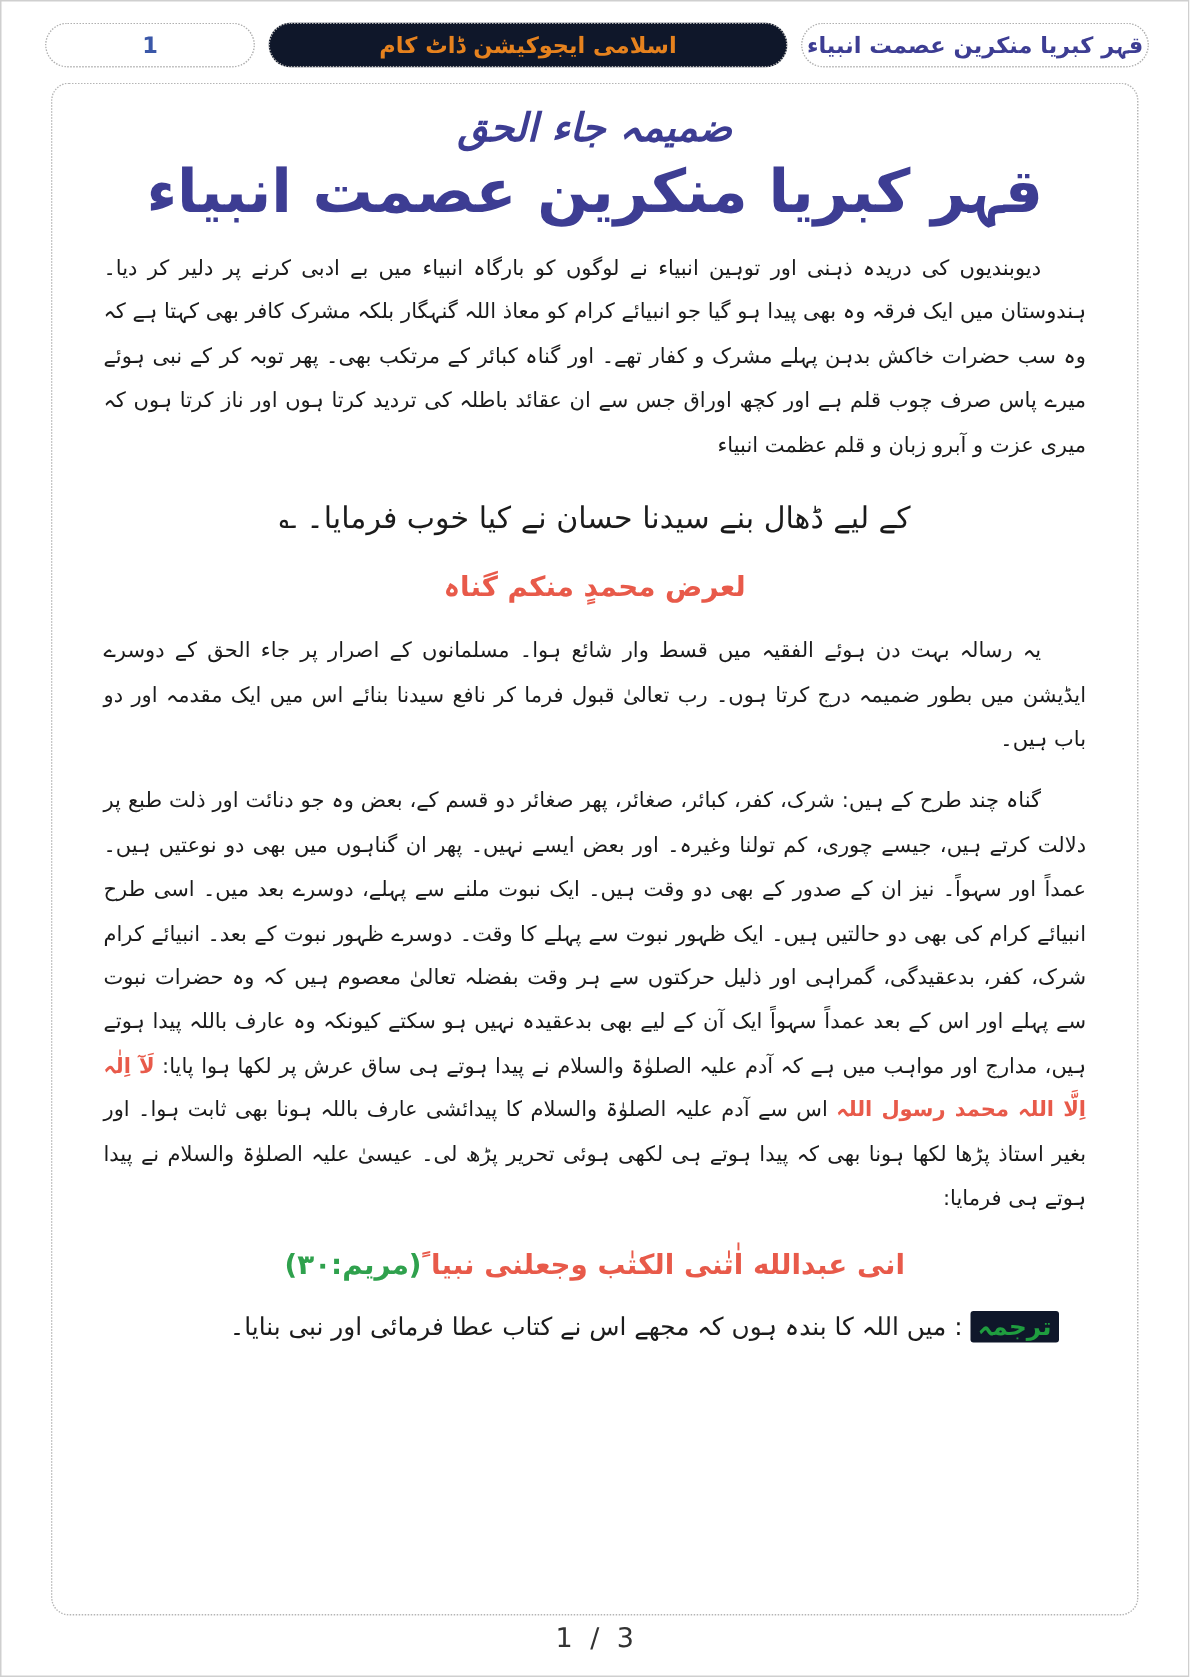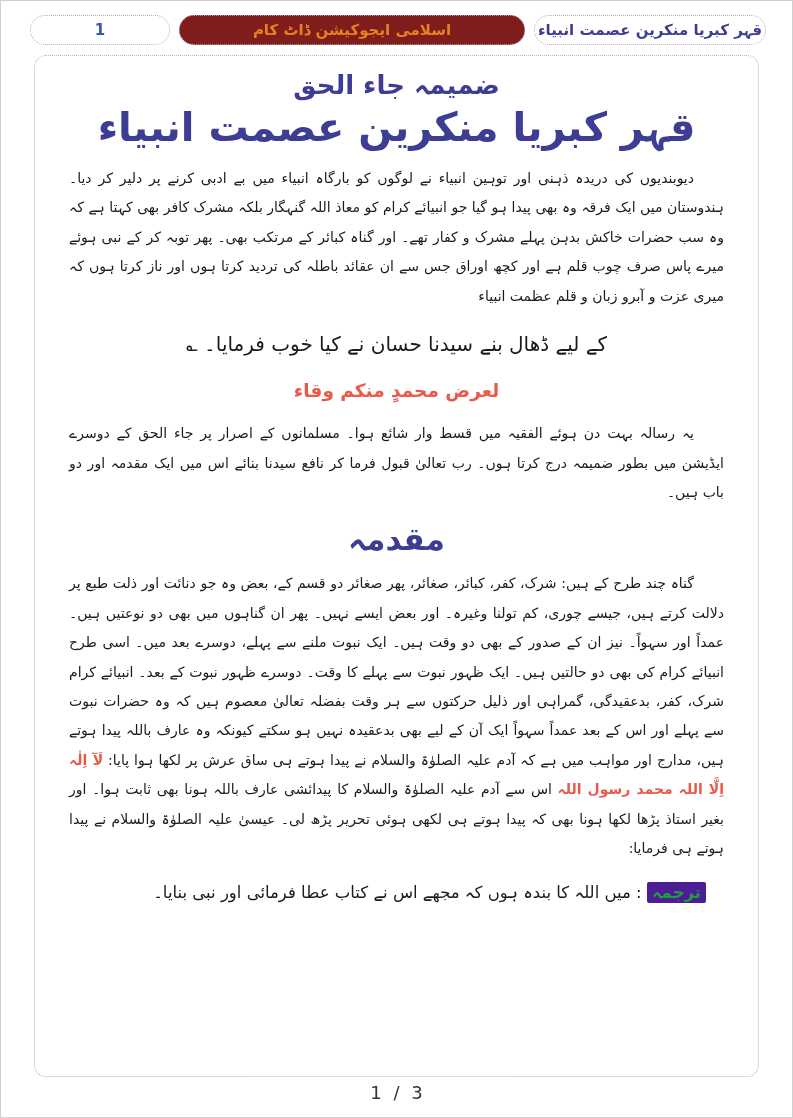--- a/index.html
+++ b/index.html
@@ -37,21 +37,21 @@
     position:absolute;top:54px;left:33px;right:33px;height:1022px;
     border:1px dotted #b5b5b5;
     border-radius:12px;
     box-sizing:border-box;
     padding:10px 22px 8px 22px;
     overflow:hidden;
     direction:rtl;
   }
   .kicker{
     text-align:center;color:#3d3d93;font-weight:bold;
-    font-size:26px;margin:4px 0 2px 0;
+    font-size:26px;margin:4px 0 2px 0;font-style:italic;
   }
   .doc-title{
     text-align:center;color:#3d3d93;font-weight:bold;
     font-size:40px;margin:2px 0 12px 0;line-height:1.25;
   }
   .para{
     direction:rtl;text-align:justify;
     color:#1b1b1b;font-size:14px;line-height:2.1;
     margin:12px;
   }
@@ -73,67 +73,69 @@
     direction:rtl;text-align:center;font-weight:bold;
     font-size:18.5px;margin:8px 0 6px 0;line-height:1.9;
   }
   .quran-arabic{color:#e85a4a;}
   .quran-ref{color:#2fa14d;}
   .translation-line{
     direction:rtl;text-align:right;text-indent:30px;
     color:#1b1b1b;font-size:16.5px;line-height:2.2;margin:4px 0 0 0;
   }
   .translation-label{
-    background:#4c1d95;color:#1f9d3f;font-weight:bold;
+    background:#0f172a;color:#1f9d3f;font-weight:bold;
     padding:1px 5px;border-radius:2px;
   }
   
   .footer{
     position:absolute;bottom:14px;left:0;right:0;
     text-align:center;color:#333333;font-size:18px;
     word-spacing:6px;
   }
 </style>
 </head>
 <body>
 
 <div class="page">
 
   <div class="header-row">
     <div class="pill pill-title">
       <span class="running-title">قہر کبریا منکرین عصمت انبیاء</span>
     </div>
-    <div class="pill pill-site" style="background:#7f1d1d;">
+    <div class="pill pill-site" style="background:#0f172a;">
       <span class="site-name">اسلامی ایجوکیشن ڈاٹ کام</span>
     </div>
     <div class="pill pill-num">
       <span class="page-num">1</span>
     </div>
   </div>
 
   <div class="content-frame">
 
     <div class="kicker">ضمیمہ جاء الحق</div>
 
     <div class="doc-title">قہر کبریا منکرین عصمت انبیاء</div>
 
     <p class="para indent">دیوبندیوں کی دریدہ ذہنی اور توہین انبیاء نے لوگوں کو بارگاہ انبیاء میں بے ادبی کرنے پر دلیر کر دیا۔ ہندوستان میں ایک فرقہ وہ بھی پیدا ہو گیا جو انبیائے کرام کو معاذ اللہ گنہگار بلکہ مشرک کافر بھی کہتا ہے کہ وہ سب حضرات خاکش بدہن پہلے مشرک و کفار تھے۔ اور گناہ کبائر کے مرتکب بھی۔ پھر توبہ کر کے نبی ہوئے میرے پاس صرف چوب قلم ہے اور کچھ اوراق جس سے ان عقائد باطلہ کی تردید کرتا ہوں اور ناز کرتا ہوں کہ میری عزت و آبرو زبان و قلم عظمت انبیاء</p>
 
     <p class="tail-line">کے لیے ڈھال بنے سیدنا حسان نے کیا خوب فرمایا۔ ؎</p>
 
     <div class="verse-line">
-      <span>لعرض محمدٍ منکم وقاء</span>
+      <span>لعرض محمدٍ منکم گناہ</span>
     </div>
 
     <p class="para indent">یہ رسالہ بہت دن ہوئے الفقیہ میں قسط وار شائع ہوا۔ مسلمانوں کے اصرار پر جاء الحق کے دوسرے ایڈیشن میں بطور ضمیمہ درج کرتا ہوں۔ رب تعالیٰ قبول فرما کر نافع سیدنا بنائے اس میں ایک مقدمہ اور دو باب ہیں۔</p>
 
-    <div class="section-heading">مقدمہ</div>
 
     <p class="para indent"><span>گناہ چند طرح کے ہیں: شرک، کفر، کبائر، صغائر، پھر صغائر دو قسم کے، بعض وہ جو دنائت اور ذلت طبع پر دلالت کرتے ہیں، جیسے چوری، کم تولنا وغیرہ۔ اور بعض ایسے نہیں۔ پھر ان گناہوں میں بھی دو نوعتیں ہیں۔ عمداً اور سہواً۔ نیز ان کے صدور کے بھی دو وقت ہیں۔ ایک نبوت ملنے سے پہلے، دوسرے بعد میں۔ اسی طرح انبیائے کرام کی بھی دو حالتیں ہیں۔ ایک ظہور نبوت سے پہلے کا وقت۔ دوسرے ظہور نبوت کے بعد۔ انبیائے کرام شرک، کفر، بدعقیدگی، گمراہی اور ذلیل حرکتوں سے ہر وقت بفضلہ تعالیٰ معصوم ہیں کہ وہ حضرات نبوت سے پہلے اور اس کے بعد عمداً سہواً ایک آن کے لیے بھی بدعقیدہ نہیں ہو سکتے کیونکہ وہ عارف باللہ پیدا ہوتے ہیں، مدارج اور مواہب میں ہے کہ آدم علیہ الصلوٰۃ والسلام نے پیدا ہوتے ہی ساق عرش پر لکھا ہوا پایا: </span><span class="kalima">لَآ اِلٰہ اِلَّا اللہ محمد رسول اللہ</span><span> اس سے آدم علیہ الصلوٰۃ والسلام کا پیدائشی عارف باللہ ہونا بھی ثابت ہوا۔ اور بغیر استاذ پڑھا لکھا ہونا بھی کہ پیدا ہوتے ہی لکھی ہوئی تحریر پڑھ لی۔ عیسیٰ علیہ الصلوٰۃ والسلام نے پیدا ہوتے ہی فرمایا:</span></p>
 
+    <div class="quran-line">
+      <span class="quran-arabic">انی عبدالله اٰتٰنی الکتٰب وجعلنی نبیاﹰ</span><span class="quran-ref">(مریم:۳۰)</span>
+    </div>
 
     <p class="translation-line"><span class="translation-label">ترجمہ</span><span> : </span><span>میں اللہ کا بندہ ہوں کہ مجھے اس نے کتاب عطا فرمائی اور نبی بنایا۔</span></p>
 
   </div>
 
   <div class="footer">1 / 3</div>
 
 </div>
 
 </body></html>

